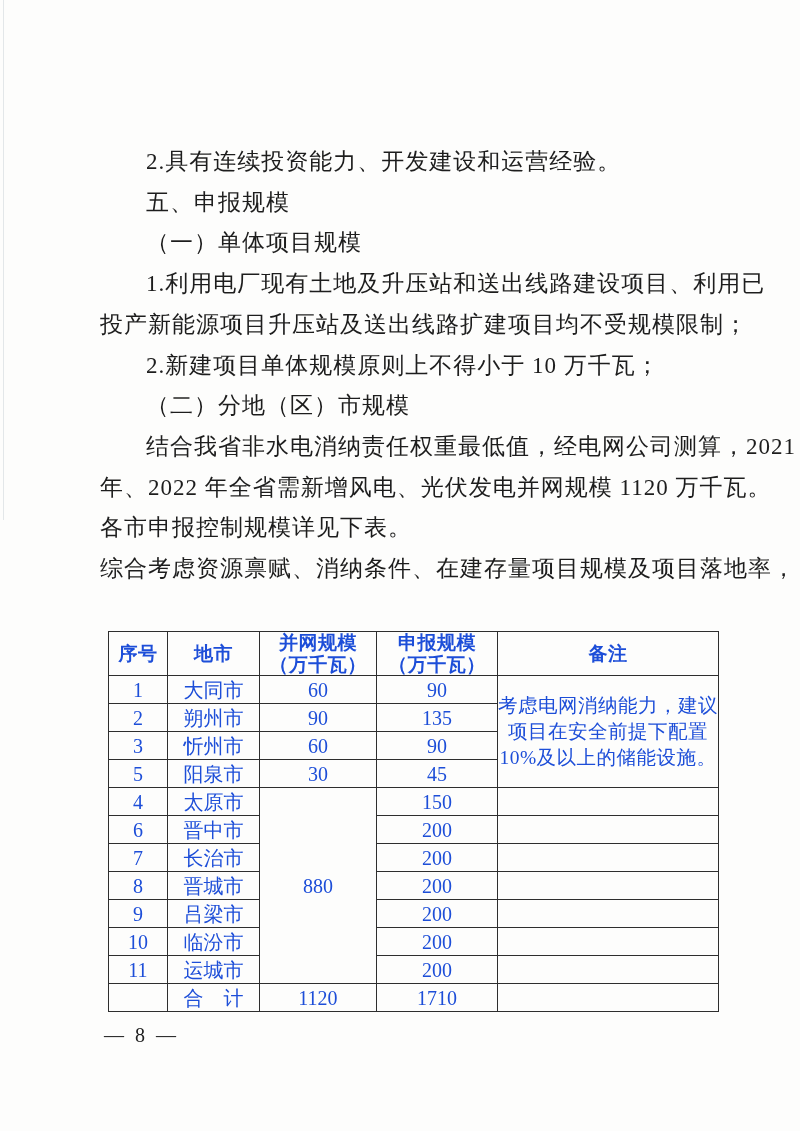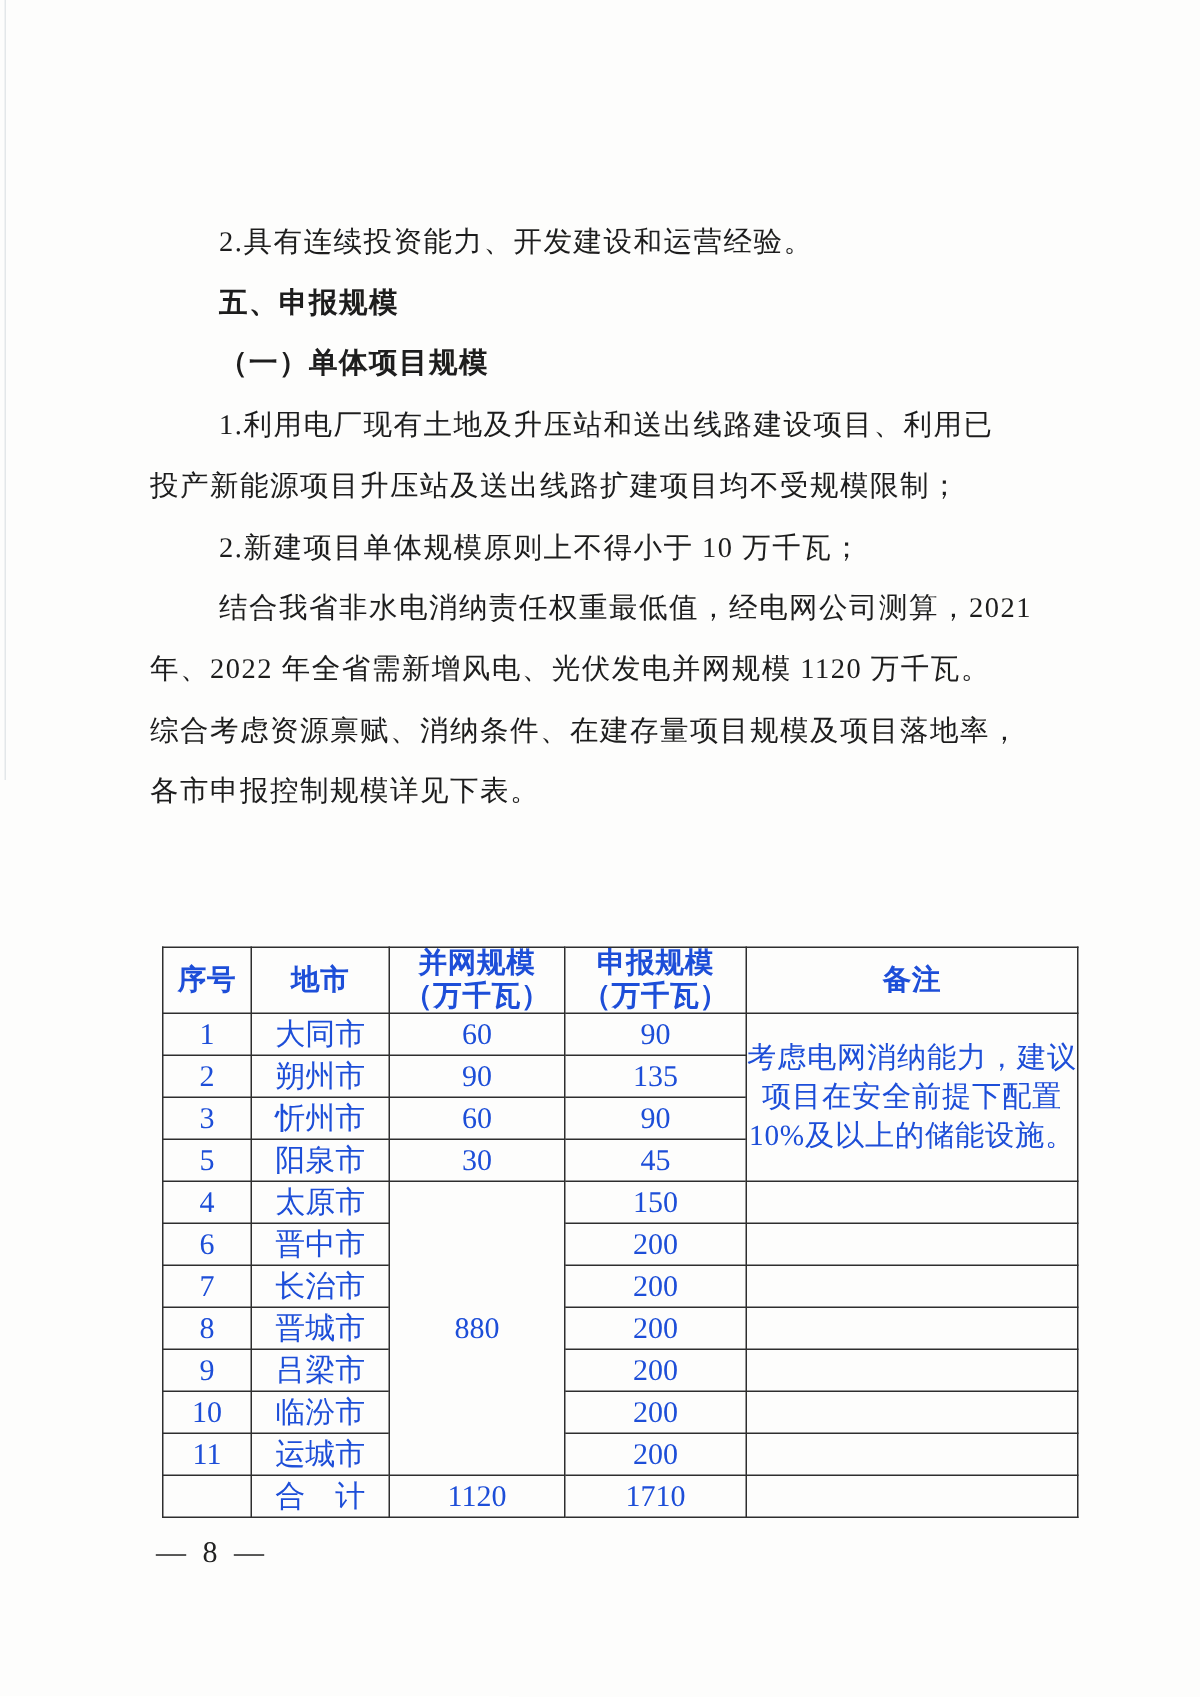--- a/index.html
+++ b/index.html
@@ -24,28 +24,28 @@
     height: 520px;
     background: #e3e7e9;
   }
   .content {
     position: absolute;
     left: 100px;
     top: 142px;
     width: 618px;
   }
   .tline {
-    font-size: 19px;
+    font-size: 23px;
     line-height: 40.7px;
     letter-spacing: 1px;
     white-space: nowrap;
     color: #1d1d1d;
   }
   .indent { padding-left: 46px; }
-  .bold { font-weight: 700; }
+  .bold { font-weight: 400; }
 
   table.scale {
     position: absolute;
     left: 108px;
     top: 631px;
     width: 610px;
     border-collapse: collapse;
     table-layout: fixed;
     font-size: 20px;
     color: #1d4ed8;
@@ -93,24 +93,25 @@
 
   <div class="scan-edge"></div>
 
   <div class="content">
     <div class="tline indent">2.具有连续投资能力、开发建设和运营经验。</div>
     <div class="tline indent bold">五、申报规模</div>
     <div class="tline indent bold">（一）单体项目规模</div>
     <div class="tline indent">1.利用电厂现有土地及升压站和送出线路建设项目、利用已</div>
     <div class="tline">投产新能源项目升压站及送出线路扩建项目均不受规模限制；</div>
     <div class="tline indent">2.新建项目单体规模原则上不得小于 10 万千瓦；</div>
+    <div class="tline indent bold">（二）分地（区）市规模</div>
     <div class="tline indent">结合我省非水电消纳责任权重最低值，经电网公司测算，2021</div>
     <div class="tline">年、2022 年全省需新增风电、光伏发电并网规模 1120 万千瓦。</div>
+    <div class="tline">各市申报控制规模详见下表。</div>
     <div class="tline">综合考虑资源禀赋、消纳条件、在建存量项目规模及项目落地率，</div>
-    <div class="tline">各市申报控制规模详见下表。</div>
   </div>
 
   <table class="scale">
     <colgroup>
       <col style="width:59px">
         <col style="width:92px">
         <col style="width:117px">
         <col style="width:121px">
         <col style="width:221px">
     </colgroup>

